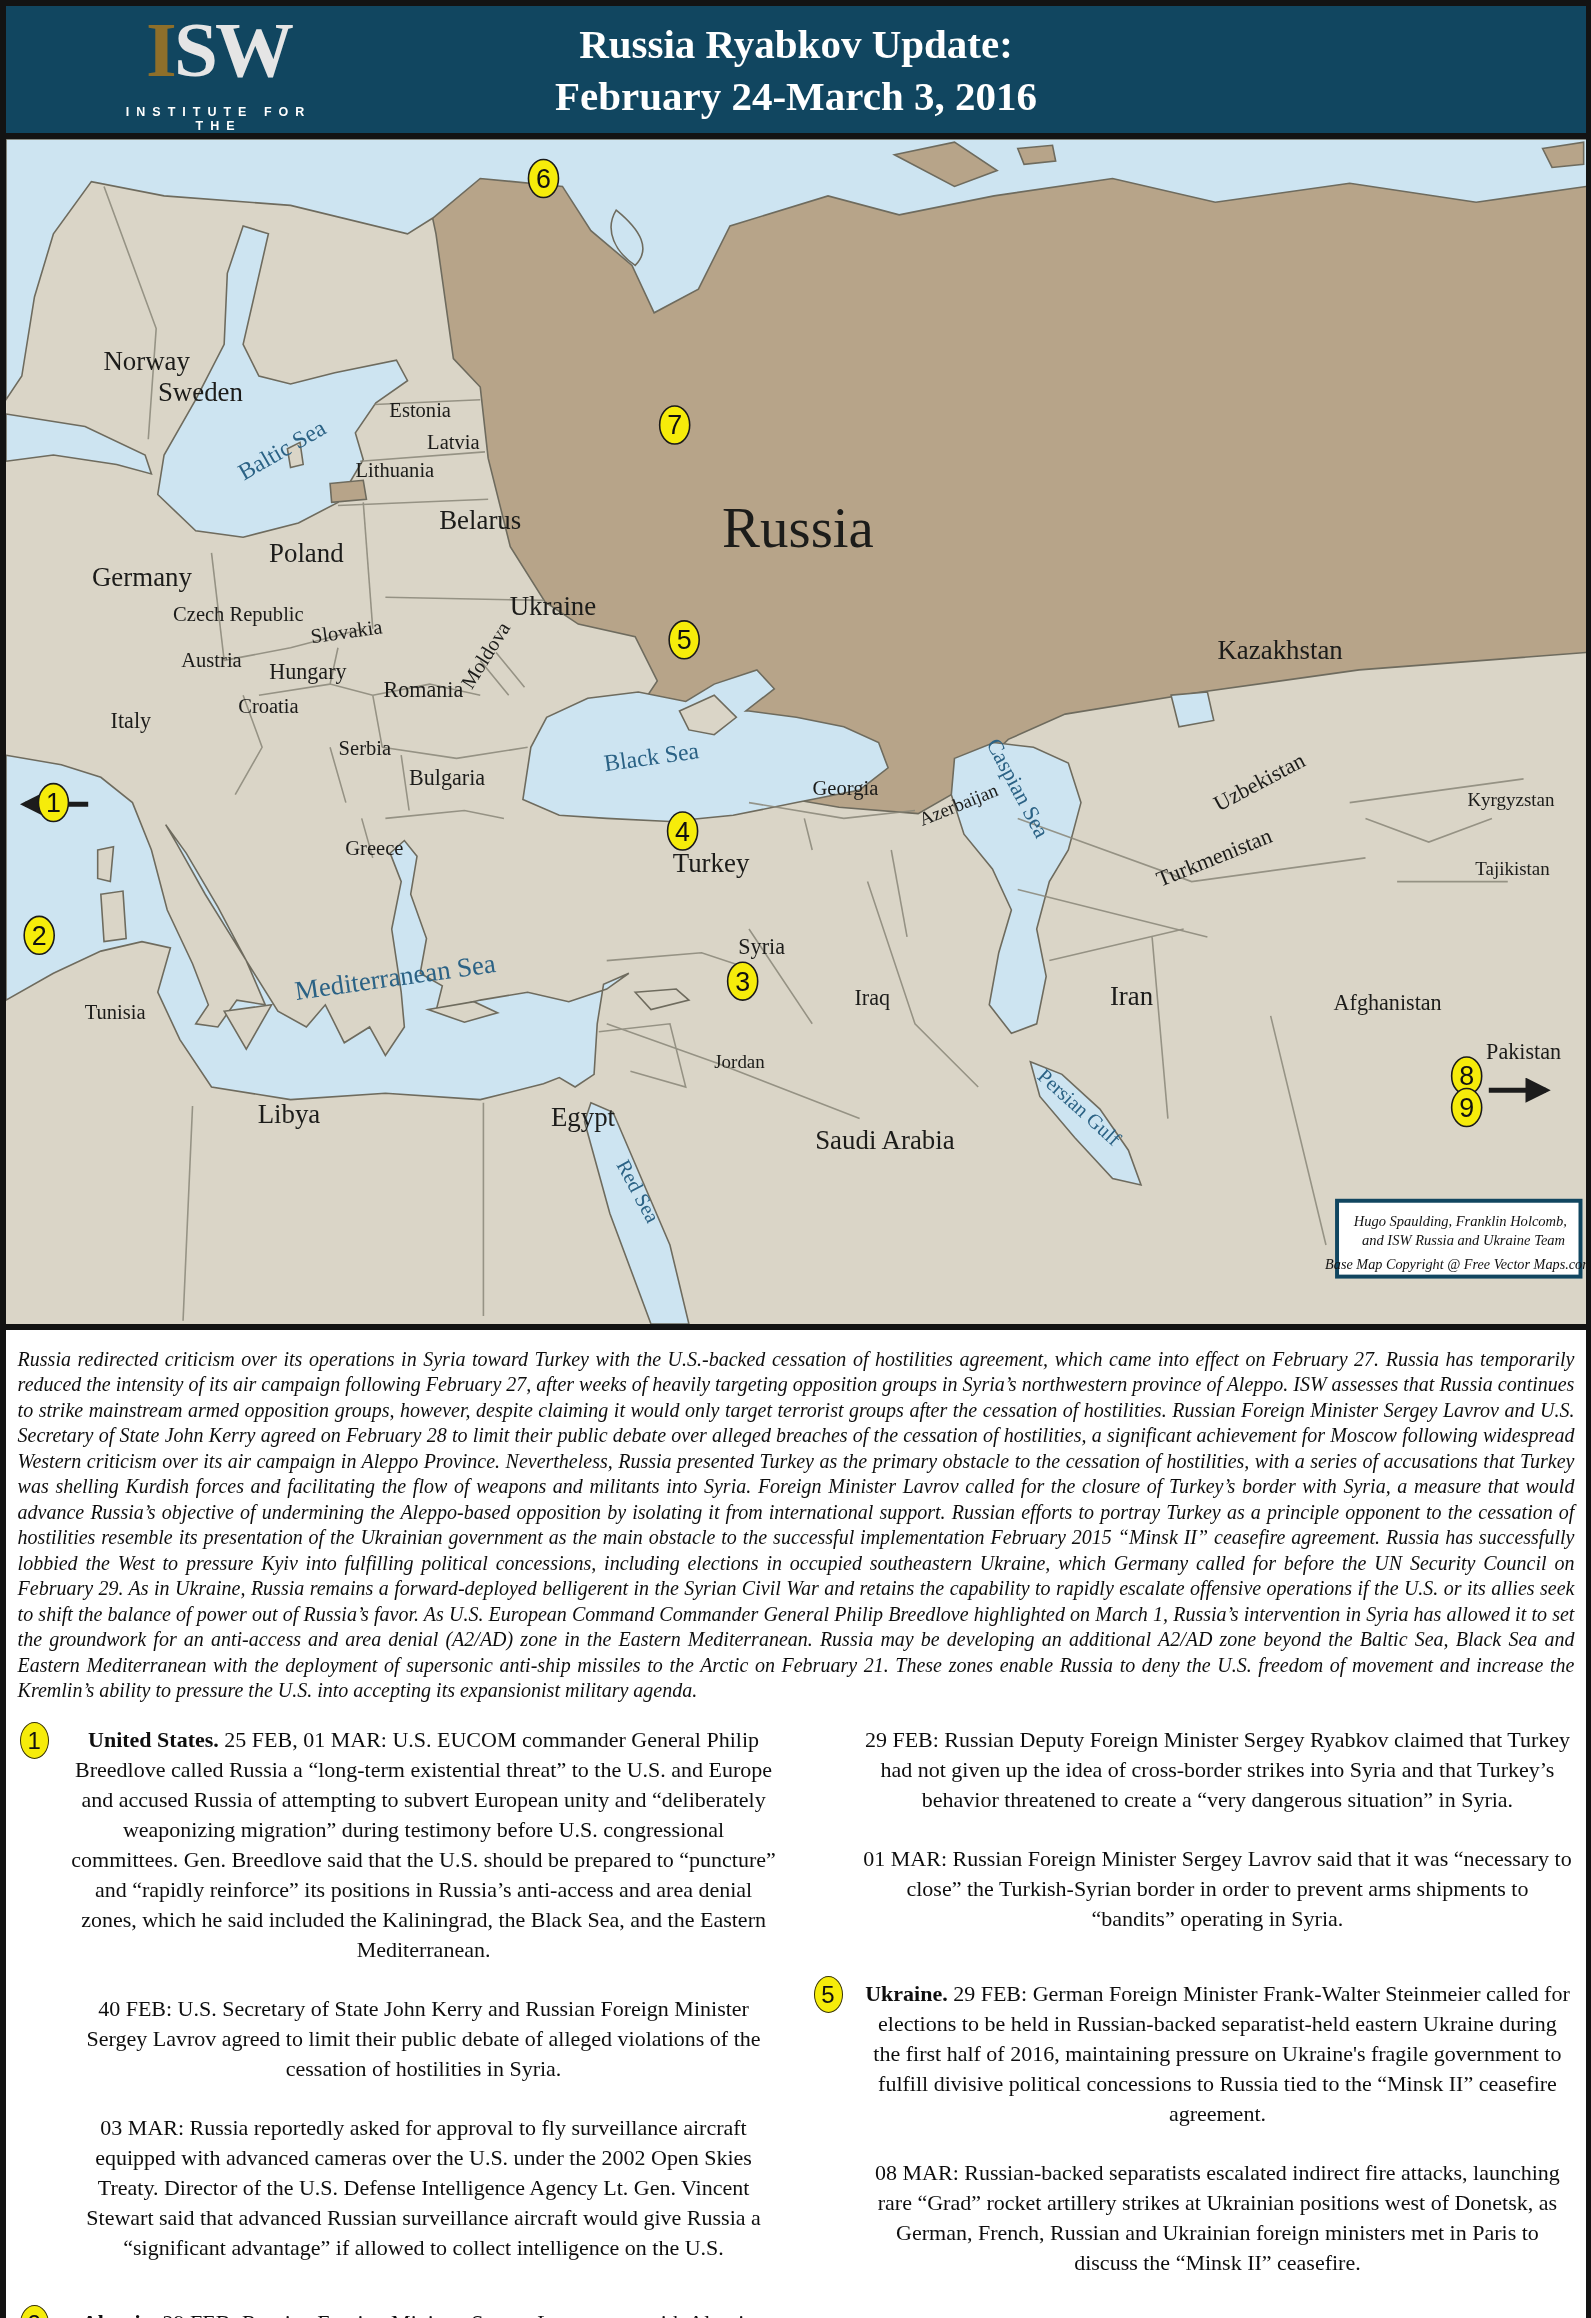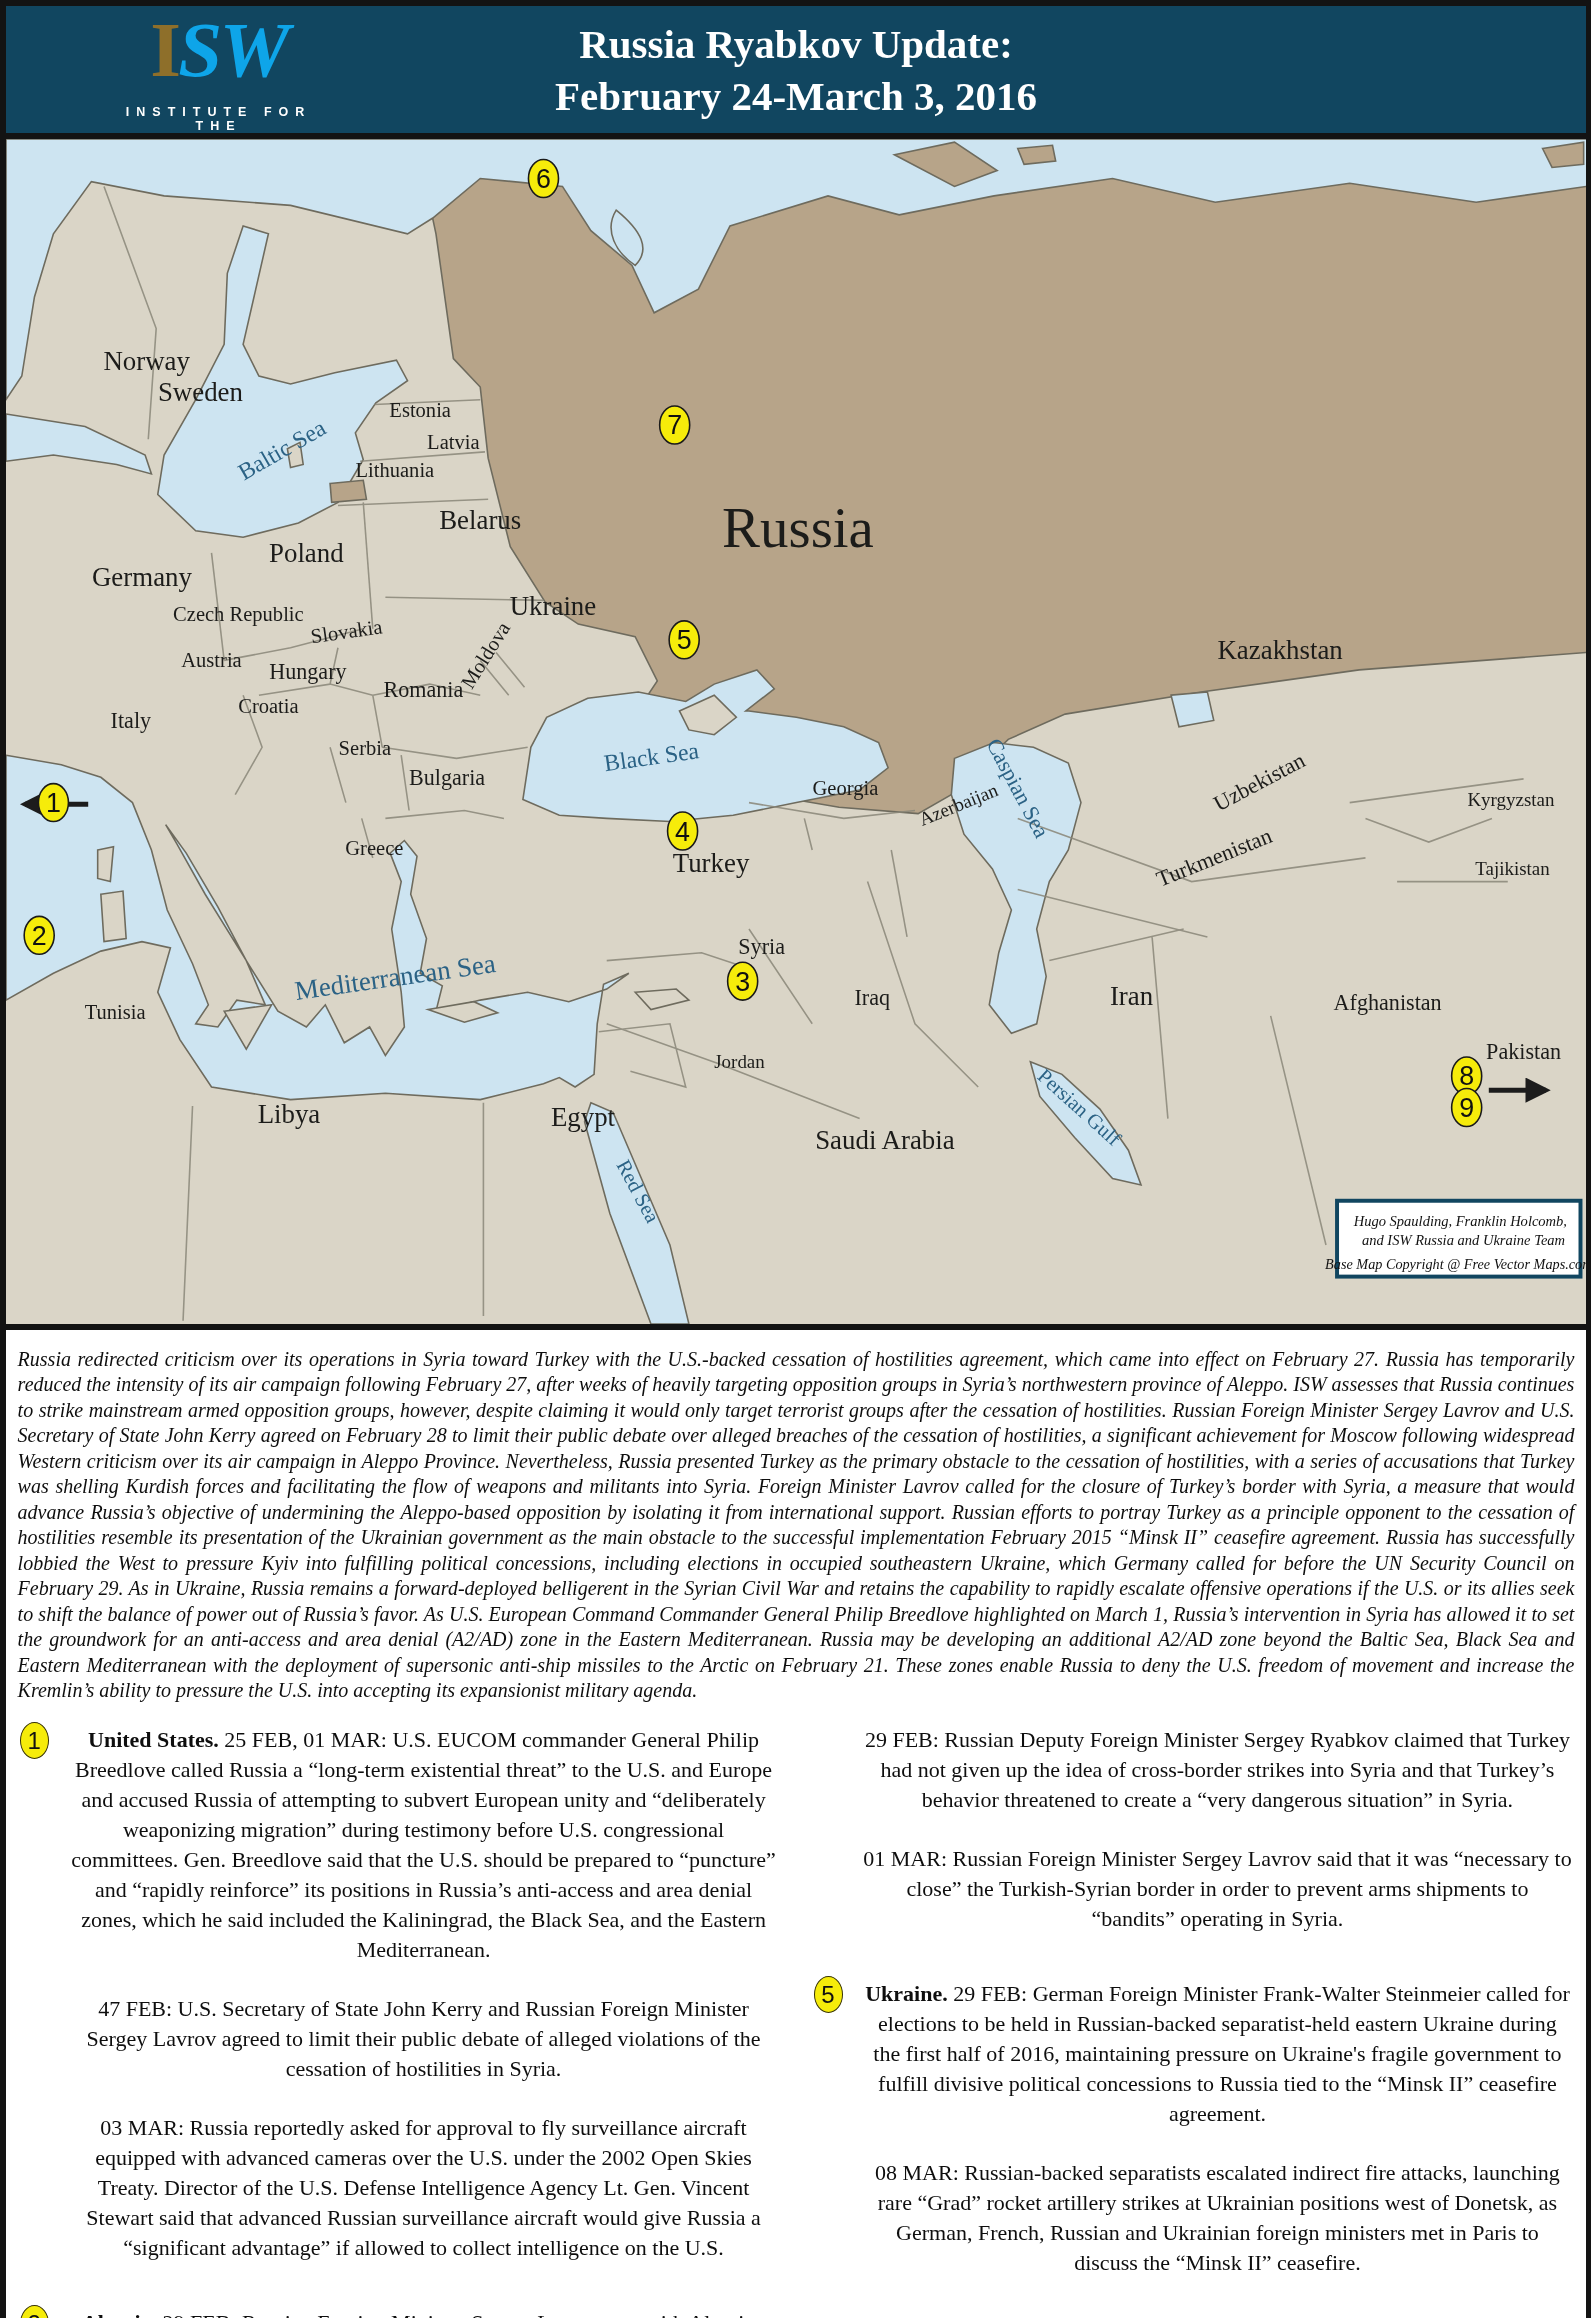--- a/index.html
+++ b/index.html
@@ -3,21 +3,21 @@
 <meta charset="utf-8">
 <style>
   html,body{margin:0;padding:0;background:#2a2a2a;}
   .page{position:relative;width:1592px;height:3551px;background:#131313;font-family:"Liberation Serif",serif;}
   .content{position:absolute;left:5.6px;top:5.6px;right:5.6px;bottom:5.6px;background:#ffffff;display:flex;flex-direction:column;}
   
   .header{position:relative;height:127px;background:#114660;flex:0 0 auto;}
   .logo{position:absolute;left:104px;top:4.6px;width:218px;text-align:center;color:#fff;}
   .logo-acronym{font-size:79px;line-height:79px;font-weight:bold;letter-spacing:-2.8px;}
   .logo-acronym .gold{color:#8e6f2a;}
-  .logo-acronym .white{color:#0ea5e9;font-style:italic;}
+  .logo-acronym .white{color:#e5e5e5;}
   .logo-line1{font-family:"Liberation Sans",sans-serif;font-size:12.5px;font-weight:bold;letter-spacing:7px;margin-top:16px;}
   .logo-line2{font-size:24px;letter-spacing:2.8px;margin-top:0.9px;}
   .title-block{position:absolute;left:0;right:0;top:12px;text-align:center;color:#ffffff;}
   .title-line{font-size:41px;line-height:52px;font-weight:bold;}
   .rule{height:6px;background:#131313;flex:0 0 auto;}
   
   .map-wrap{position:relative;height:1185px;flex:0 0 auto;background:#cde4f1;}
   .map-wrap svg{position:absolute;left:0;top:0;width:100%;height:100%;}
   .country-label{font-family:"Liberation Serif",serif;fill:#1c1c1a;}
   .sea-label{font-family:"Liberation Serif",serif;fill:#2b6285;}
@@ -234,21 +234,21 @@
 
     <div class="rule"></div>
 
     <div class="intro">Russia redirected criticism over its operations in Syria toward Turkey with the U.S.-backed cessation of hostilities agreement, which came into effect on February 27. Russia has temporarily reduced the intensity of its air campaign following February 27, after weeks of heavily targeting opposition groups in Syria’s northwestern province of Aleppo. ISW assesses that Russia continues to strike mainstream armed opposition groups, however, despite claiming it would only target terrorist groups after the cessation of hostilities. Russian Foreign Minister Sergey Lavrov and U.S. Secretary of State John Kerry agreed on February 28 to limit their public debate over alleged breaches of the cessation of hostilities, a significant achievement for Moscow following widespread Western criticism over its air campaign in Aleppo Province. Nevertheless, Russia presented Turkey as the primary obstacle to the cessation of hostilities, with a series of accusations that Turkey was shelling Kurdish forces and facilitating the flow of weapons and militants into Syria. Foreign Minister Lavrov called for the closure of Turkey’s border with Syria, a measure that would advance Russia’s objective of undermining the Aleppo-based opposition by isolating it from international support. Russian efforts to portray Turkey as a principle opponent to the cessation of hostilities resemble its presentation of the Ukrainian government as the main obstacle to the successful implementation February 2015 “Minsk II” ceasefire agreement. Russia has successfully lobbied the West to pressure Kyiv into fulfilling political concessions, including elections in occupied southeastern Ukraine, which Germany called for before the UN Security Council on February 29. As in Ukraine, Russia remains a forward-deployed belligerent in the Syrian Civil War and retains the capability to rapidly escalate offensive operations if the U.S. or its allies seek to shift the balance of power out of Russia’s favor. As U.S. European Command Commander General Philip Breedlove highlighted on March 1, Russia’s intervention in Syria has allowed it to set the groundwork for an anti-access and area denial (A2/AD) zone in the Eastern Mediterranean. Russia may be developing an additional A2/AD zone beyond the Baltic Sea, Black Sea and Eastern Mediterranean with the deployment of supersonic anti-ship missiles to the Arctic on February 21. These zones enable Russia to deny the U.S. freedom of movement and increase the Kremlin’s ability to pressure the U.S. into accepting its expansionist military agenda.</div>
 
     <div class="columns">
       <div class="col" id="col-left">
           <div class="item">
             <span class="badge">1</span>
             <p><span class="item-title">United States.</span> 25 FEB, 01 MAR: U.S. EUCOM commander General Philip Breedlove called Russia a “long-term existential threat” to the U.S. and Europe and accused Russia of attempting to subvert European unity and “deliberately weaponizing migration” during testimony before U.S. congressional committees. Gen. Breedlove said that the U.S. should be prepared to “puncture” and “rapidly reinforce” its positions in Russia’s anti-access and area denial zones, which he said included the Kaliningrad, the Black Sea, and the Eastern Mediterranean.</p>
-            <p>47 FEB: U.S. Secretary of State John Kerry and Russian Foreign Minister Sergey Lavrov agreed to limit their public debate of alleged violations of the cessation of hostilities in Syria.</p>
+            <p>40 FEB: U.S. Secretary of State John Kerry and Russian Foreign Minister Sergey Lavrov agreed to limit their public debate of alleged violations of the cessation of hostilities in Syria.</p>
             <p>03 MAR: Russia reportedly asked for approval to fly surveillance aircraft equipped with advanced cameras over the U.S. under the 2002 Open Skies Treaty. Director of the U.S. Defense Intelligence Agency Lt. Gen. Vincent Stewart said that advanced Russian surveillance aircraft would give Russia a “significant advantage” if allowed to collect intelligence on the U.S.</p>
           </div>
           <div class="item">
             <span class="badge">2</span>
             <p><span class="item-title">Algeria.</span> 29 FEB: Russian Foreign Minister Sergey Lavrov met with Algerian President Abdelaziz Bouteflika in Algiers to discuss economic cooperation and security issues in Libya and Syria amidst ongoing negotiations over the sale of Russia’s Su-34 fighter-bomber.</p>
           </div>
         </div>
       <div class="col" id="col-right">
           <div class="item">
             <p>29 FEB: Russian Deputy Foreign Minister Sergey Ryabkov claimed that Turkey had not given up the idea of cross-border strikes into Syria and that Turkey’s behavior threatened to create a “very dangerous situation” in Syria.</p>

